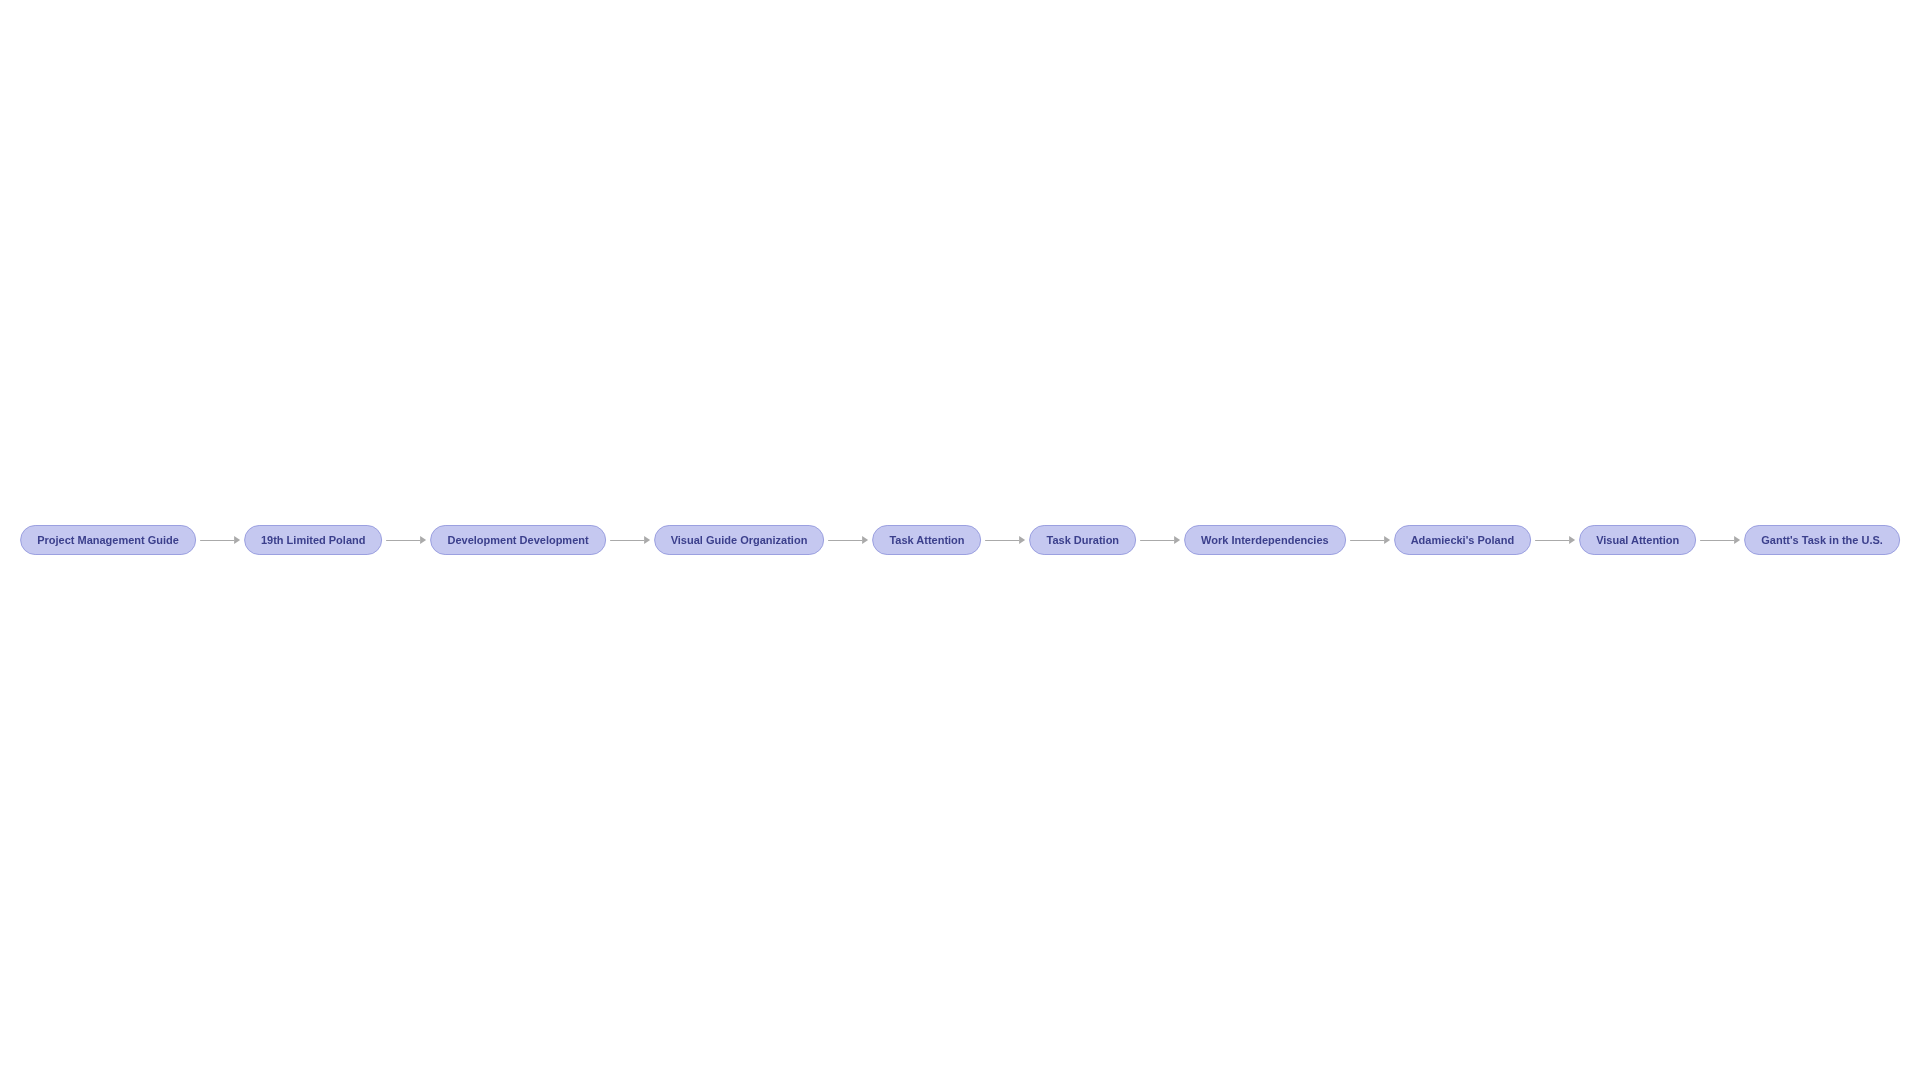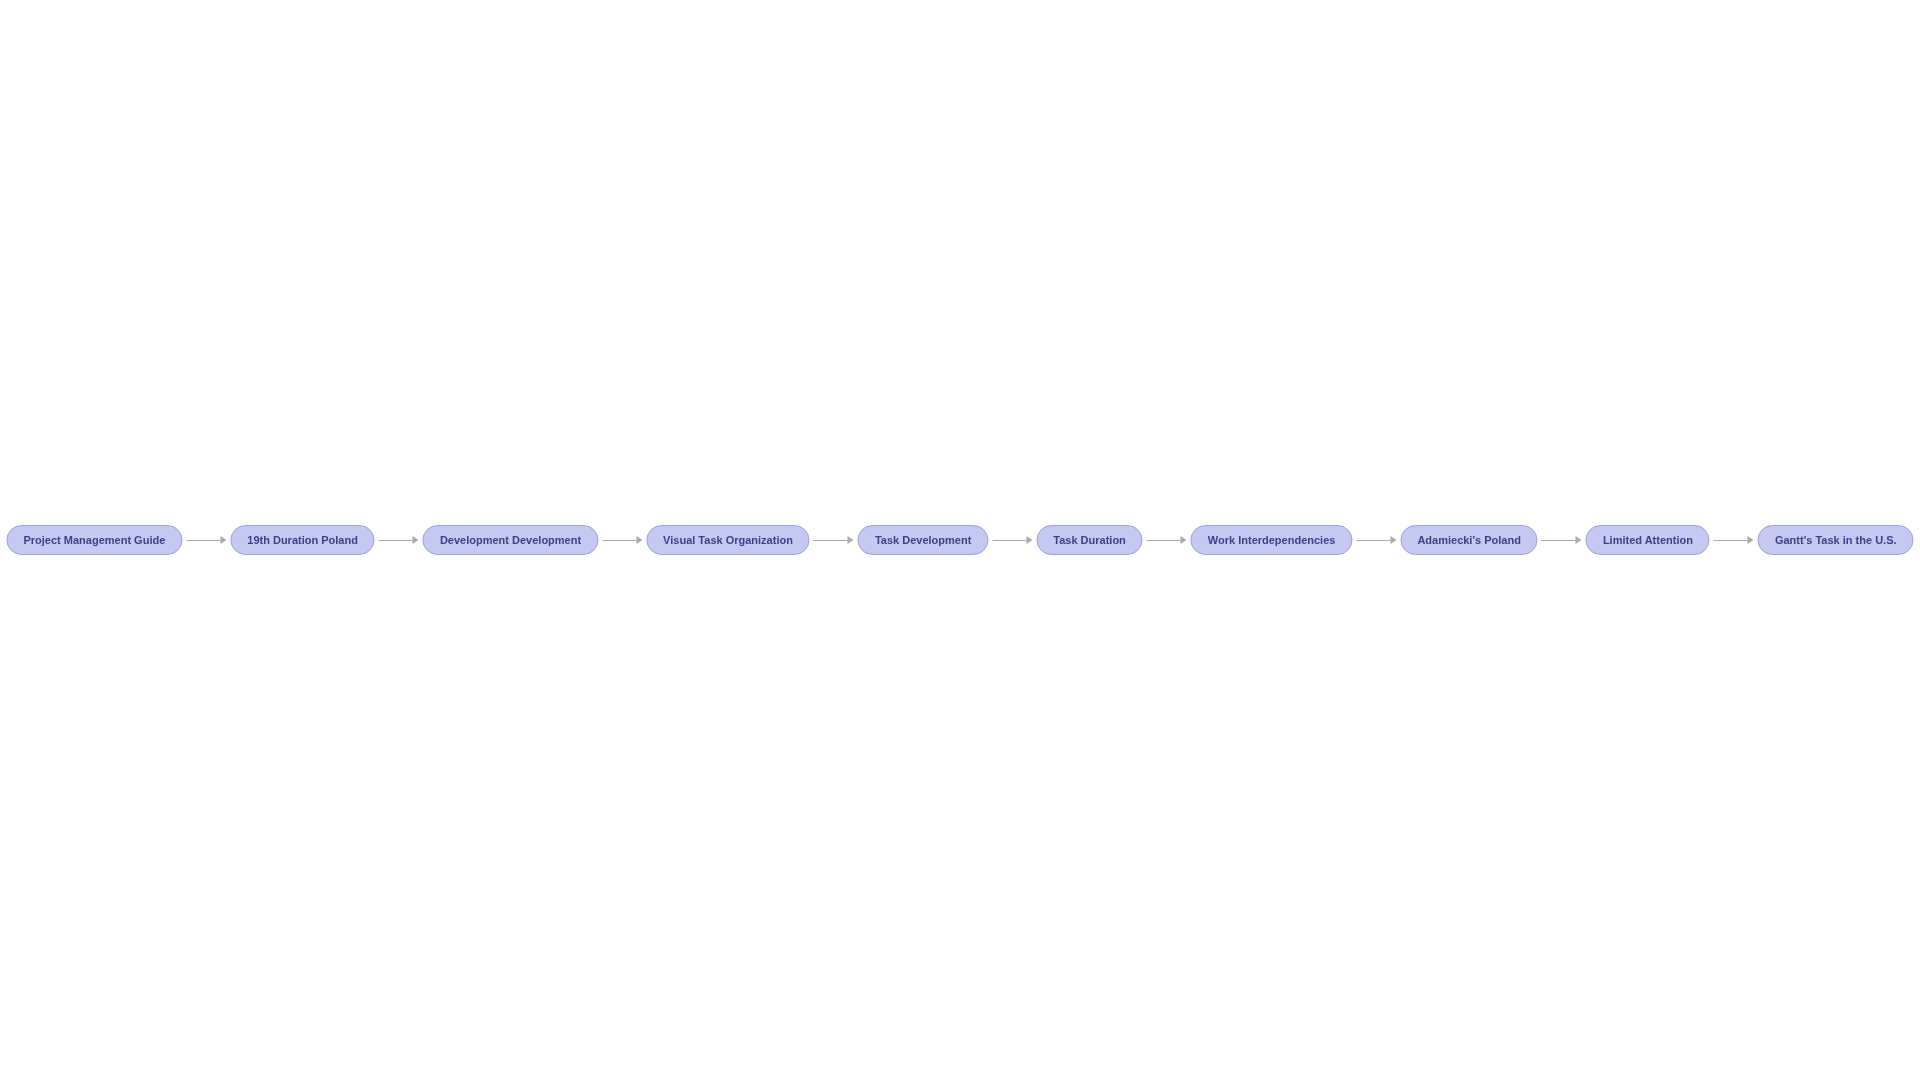--- a/index.html
+++ b/index.html
@@ -74,55 +74,55 @@
 </head>
 <body>
 
 <div class="canvas">
   <div class="flow-container" id="flow-container">
   <div class="node">Project Management Guide</div>
       <div class="arrow-wrapper">
         <div class="arrow-line"></div>
         <div class="arrow-head"></div>
       </div>
-      <div class="node">19th Duration Poland</div>
+      <div class="node">19th Limited Poland</div>
       <div class="arrow-wrapper">
         <div class="arrow-line"></div>
         <div class="arrow-head"></div>
       </div>
       <div class="node">Development Development</div>
       <div class="arrow-wrapper">
         <div class="arrow-line"></div>
         <div class="arrow-head"></div>
       </div>
-      <div class="node">Visual Task Organization</div>
+      <div class="node">Visual Guide Organization</div>
       <div class="arrow-wrapper">
         <div class="arrow-line"></div>
         <div class="arrow-head"></div>
       </div>
-      <div class="node">Task Development</div>
+      <div class="node">Task Attention</div>
       <div class="arrow-wrapper">
         <div class="arrow-line"></div>
         <div class="arrow-head"></div>
       </div>
       <div class="node">Task Duration</div>
       <div class="arrow-wrapper">
         <div class="arrow-line"></div>
         <div class="arrow-head"></div>
       </div>
       <div class="node">Work Interdependencies</div>
       <div class="arrow-wrapper">
         <div class="arrow-line"></div>
         <div class="arrow-head"></div>
       </div>
       <div class="node">Adamiecki's Poland</div>
       <div class="arrow-wrapper">
         <div class="arrow-line"></div>
         <div class="arrow-head"></div>
       </div>
-      <div class="node">Limited Attention</div>
+      <div class="node">Visual Attention</div>
       <div class="arrow-wrapper">
         <div class="arrow-line"></div>
         <div class="arrow-head"></div>
       </div>
       <div class="node">Gantt's Task in the U.S.</div>
     </div>
 </div>
 
 </body></html>

